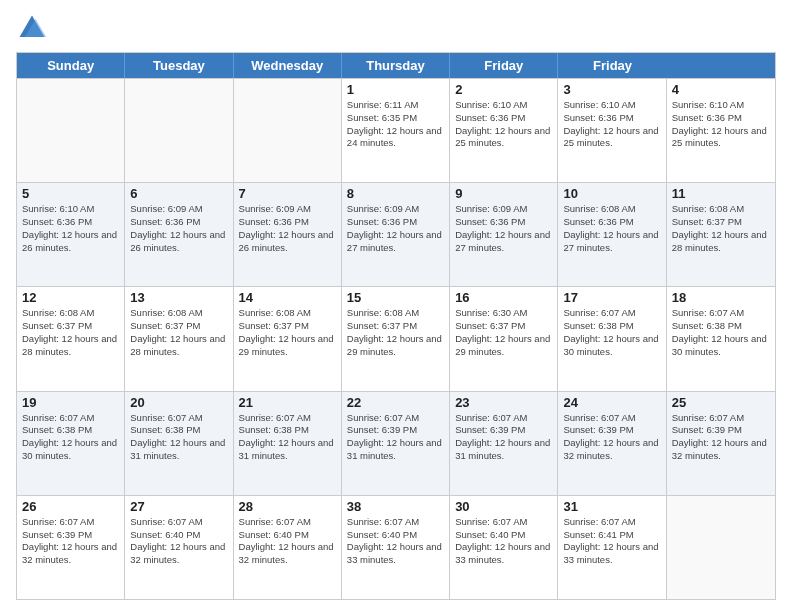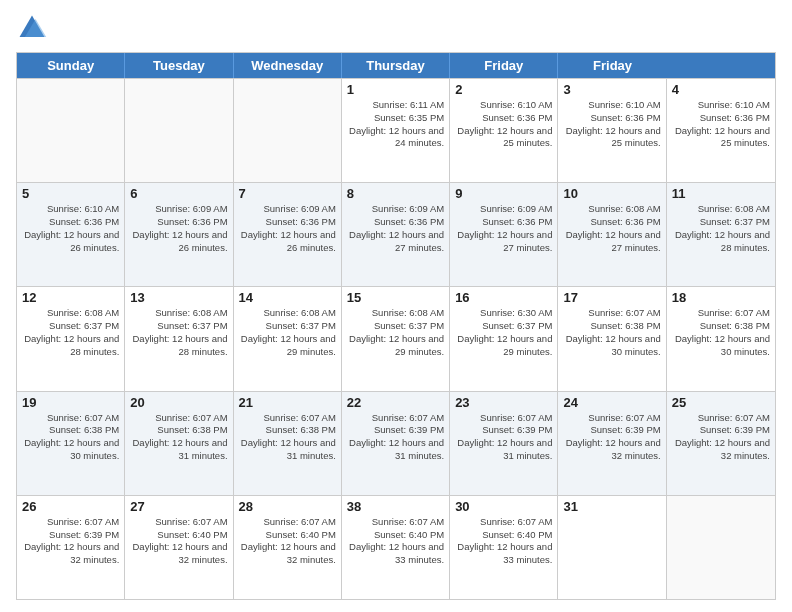--- a/index.html
+++ b/index.html
@@ -105,21 +105,20 @@
     .day-num {
       font-size: 13px;
       font-weight: bold;
       color: #222;
       margin-bottom: 2px;
     }
     .day-info {
       font-size: 9.5px;
       color: #444;
       line-height: 1.35;
-      text-align: right;
     }
   </style>
 </head>
 <body>
 
 <div class="page">
   <div class="header">
     <div class="logo">
       <svg class="logo-icon" viewBox="0 0 36 36">
         <polygon points="18,4 32,28 4,28" fill="#3a7abf"></polygon>
@@ -333,18 +332,21 @@
 Daylight: 12 hours and 33 minutes.</div>
           </div>
           <div class="cal-cell">
             <div class="day-num">30</div>
             <div class="day-info">Sunrise: 6:07 AM
 Sunset: 6:40 PM
 Daylight: 12 hours and 33 minutes.</div>
           </div>
           <div class="cal-cell">
             <div class="day-num">31</div>
+            <div class="day-info">Sunrise: 6:07 AM
+Sunset: 6:41 PM
+Daylight: 12 hours and 33 minutes.</div>
           </div>
           <div class="cal-cell empty"></div>
         </div>
       </div>
   </div>
 </div>
 
 </body></html>

